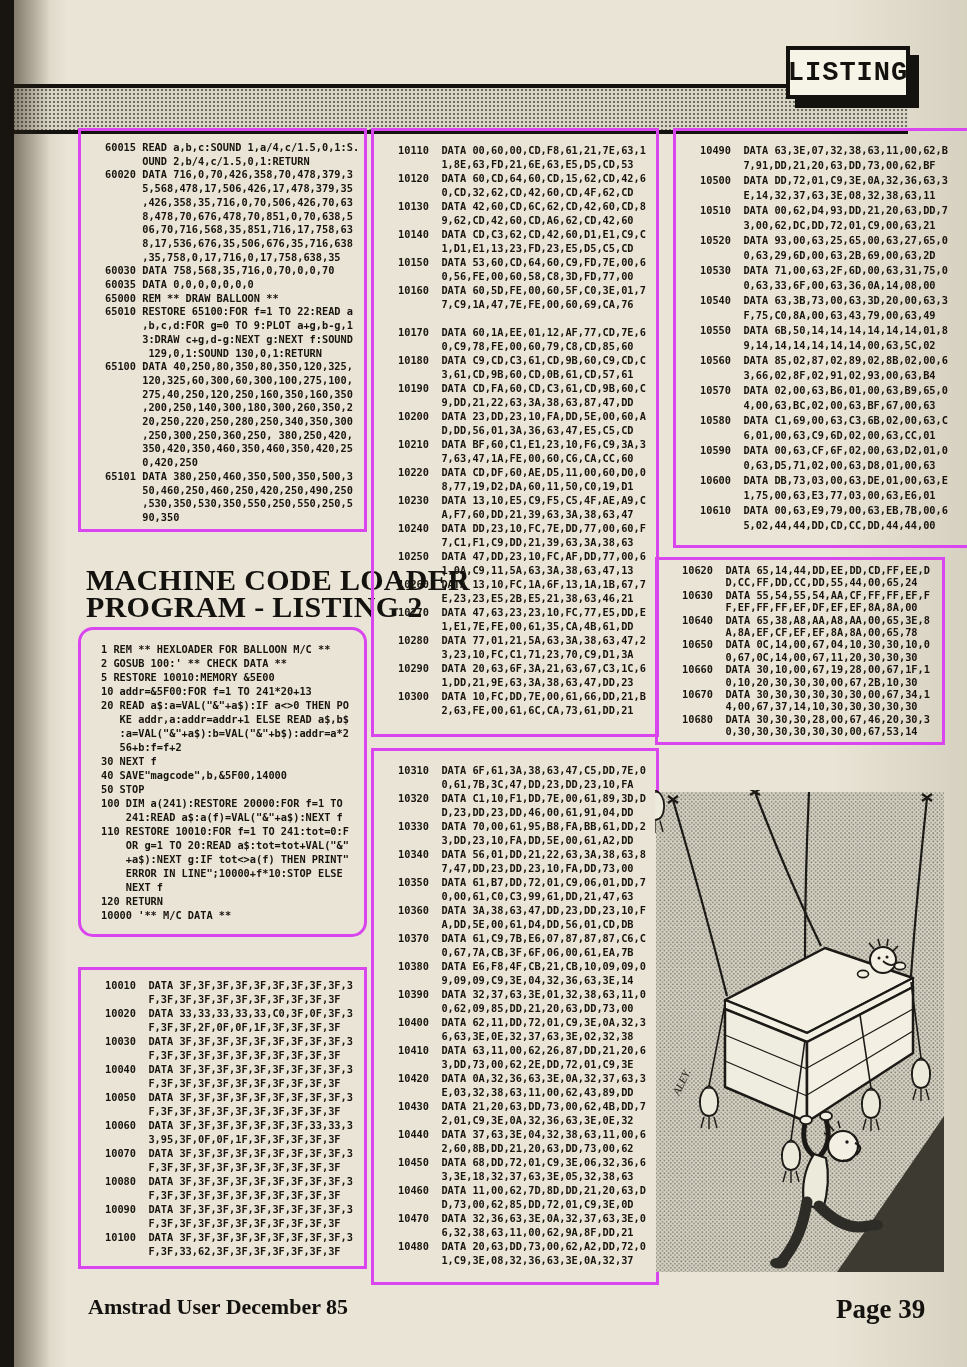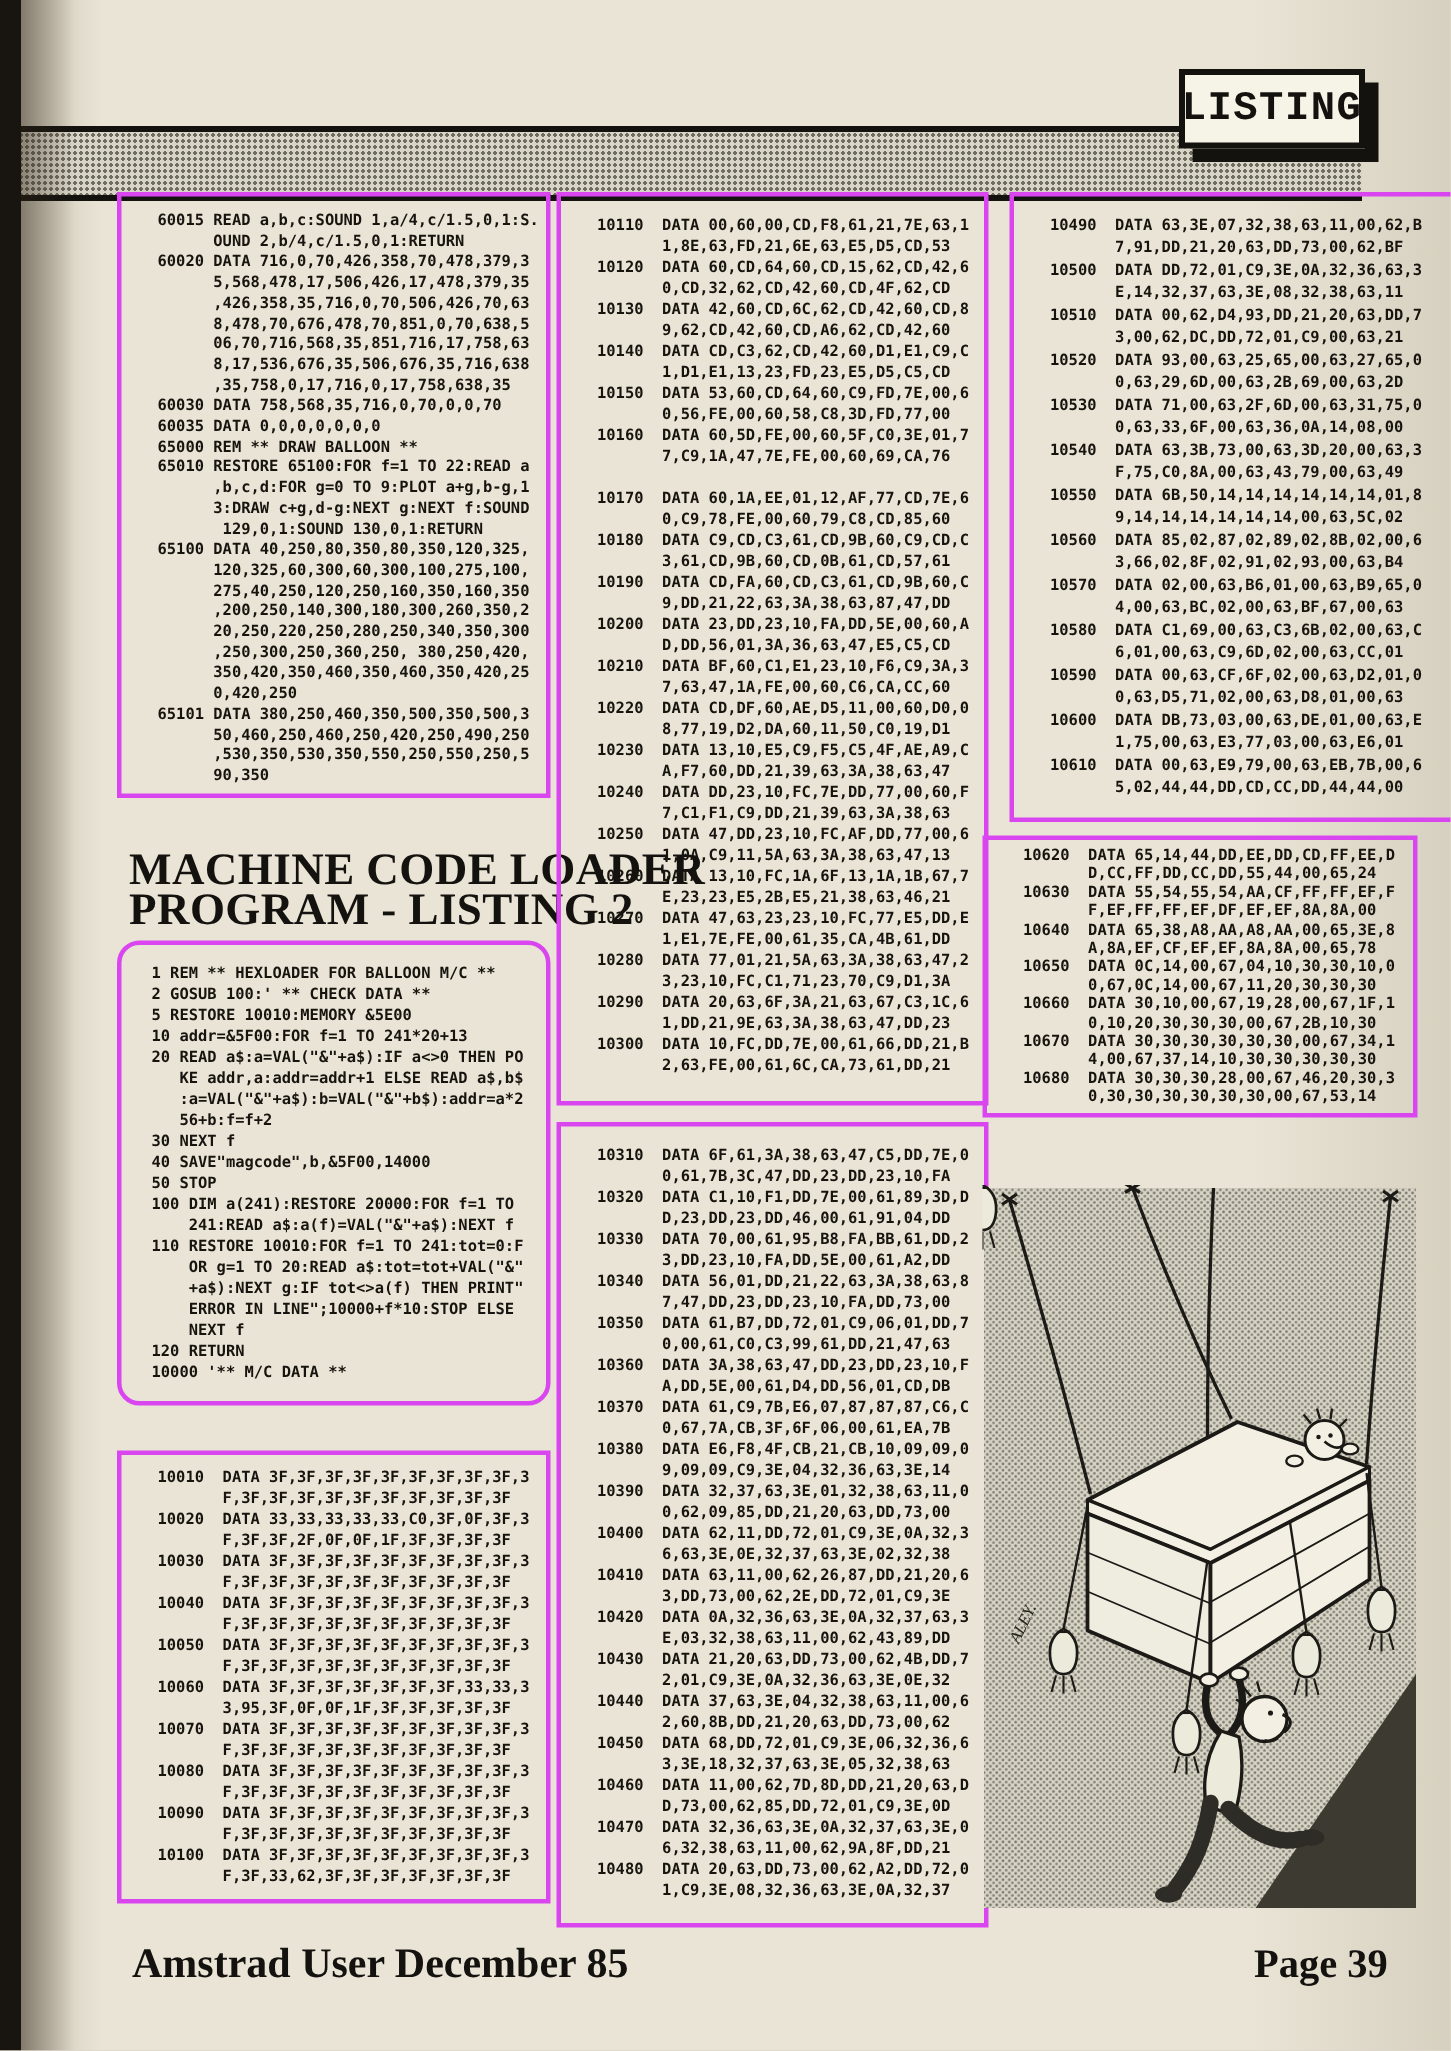--- a/index.html
+++ b/index.html
@@ -33,21 +33,21 @@
   .box-l3 { left:78px;  top:967px; width:289px; height:302px; line-height:14px;   padding-top:8px; }
   .box-m1 { left:371px; top:128px; width:288px; height:609px; line-height:14px;   padding-top:12px; }
   .box-m2 { left:371px; top:748px; width:288px; height:537px; line-height:14px;   padding-top:12px; }
   .box-r1 { left:673px; top:128px; width:342px; height:420px; line-height:15px;   padding-top:12px; }
   .box-r2 { left:655px; top:557px; width:290px; height:188px; line-height:12.4px; padding-top:4px; }
 
   .heading { position:absolute; left:86px; top:566px; font-family:"Liberation Serif", serif;
     font-weight:bold; font-size:30px; line-height:27px; color:#14120f; letter-spacing:0.3px; }
 
   .footer-left { position:absolute; left:88px; top:1294px; font-family:"Liberation Serif", serif;
-    font-weight:bold; font-size:28px; color:#14120f; }
+    font-weight:bold; font-size:22px; color:#14120f; }
   .footer-right { position:absolute; left:836px; top:1294px; font-family:"Liberation Serif", serif;
     font-weight:bold; font-size:27px; color:#14120f; }
 
   .illus { position:absolute; left:655px; top:790px; width:290px; height:484px; }
   .illus svg { display:block; width:100%; height:100%; }
   .sig-text { font-family:"Liberation Serif", serif; font-style:italic; font-size:11px; fill:#23211c; }
 </style>
 </head>
 <body>
 

